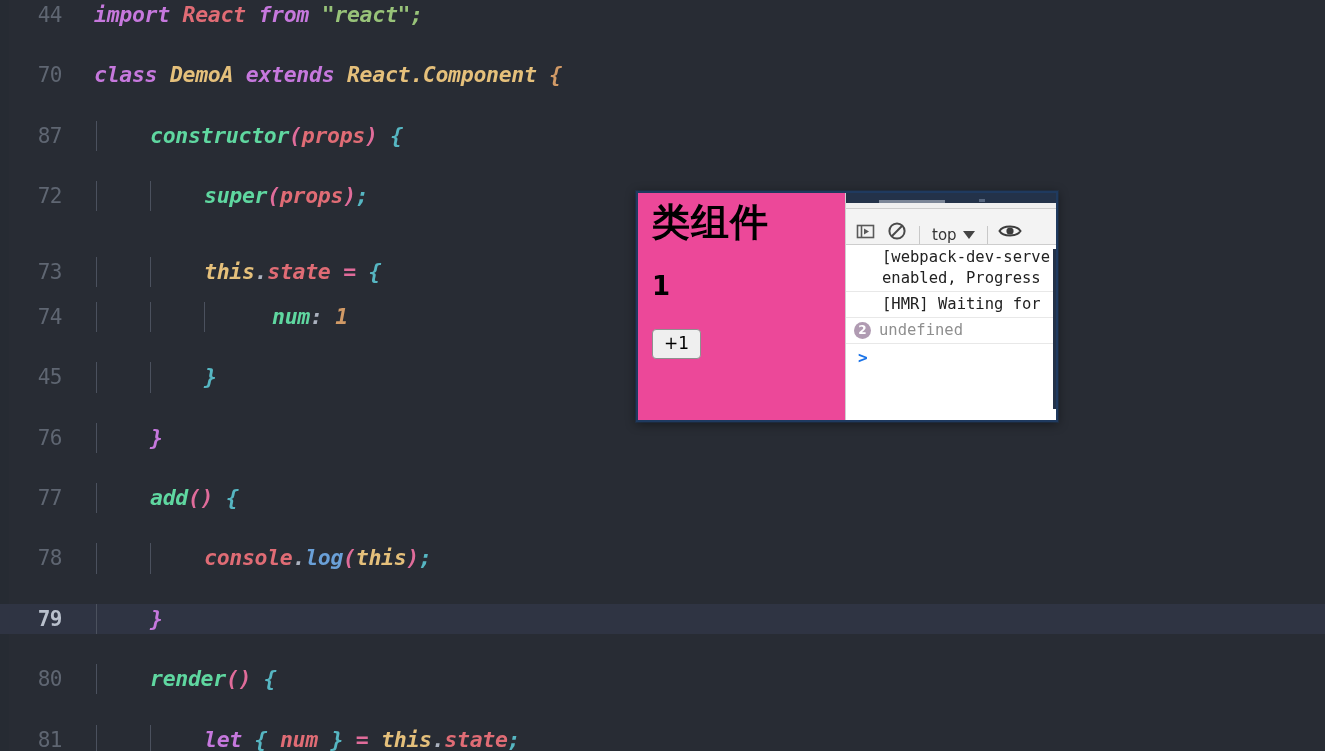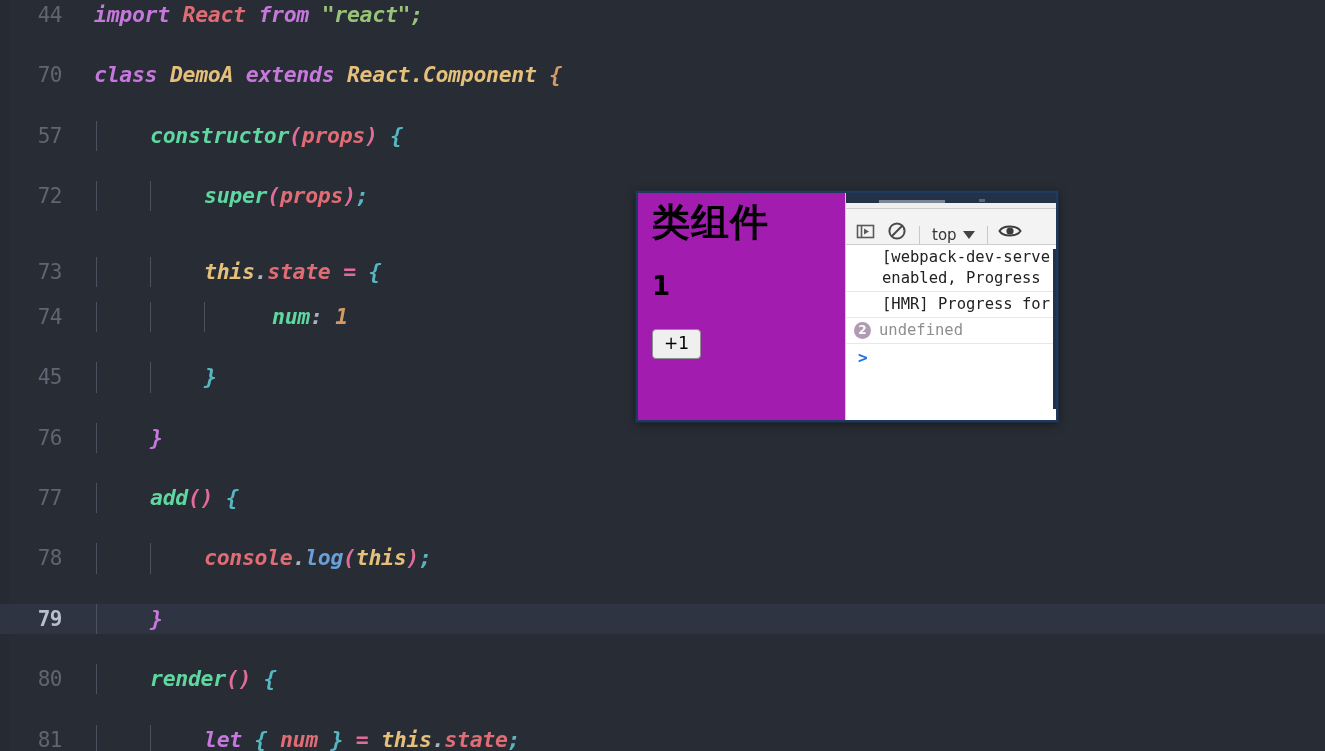--- a/index.html
+++ b/index.html
@@ -78,21 +78,21 @@
     left: 636px; top: 191px;
     width: 422px; height: 231px;
     border: 2px solid #1f3a5f;
     background: #ffffff;
     display: flex;
     box-shadow: 0 0 0 1px rgba(30,60,100,0.35), 0 2px 10px rgba(0,0,0,0.45);
     overflow: hidden;
   }
   #page-pane {
     width: 208px;
-    background: #a21caf;
+    background: #ec4899;
     border-right: 1px solid #cfcfcf;
     padding: 10px 24px 0 14px;
     flex: 0 0 208px;
     overflow: hidden;
   }
   #page-h1 {
     font-family: "DejaVu Sans", sans-serif;
     font-size: 38px;
     font-weight: bold;
     color: #000;
@@ -242,21 +242,21 @@
       <span class="ln">44</span>
       <span class="code"><span class="kw">import</span> <span class="var">React</span> <span class="kw">from</span> <span class="str">"react";</span></span>
     </div>
 
     <div class="row" style="top:30.2px">
       <span class="ln">70</span>
       <span class="code"><span class="kw">class</span> <span class="cls">DemoA</span> <span class="kw">extends</span> <span class="cls">React.Component</span> <span class="brace">{</span></span>
     </div>
 
     <div class="row" style="top:60.4px">
-      <span class="ln">57</span>
+      <span class="ln">87</span>
       <span class="guide g1"></span>
       <span class="code" style="left:150px"><span class="fn2">constructor</span><span class="pink">(</span><span class="var">props</span><span class="pink">)</span> <span class="punc">{</span></span>
     </div>
 
     <div class="row" style="top:90.6px">
       <span class="ln">72</span>
       <span class="guide g1"></span>
       <span class="guide g2"></span>
       <span class="code" style="left:204px"><span class="fn2">super</span><span class="pink">(</span><span class="var">props</span><span class="pink">)</span><span class="punc">;</span></span>
     </div>
@@ -364,21 +364,21 @@
         <svg width="24" height="18" viewBox="0 0 24 18" aria-hidden="true">
           <path d="M1.5 9 C5 3, 19 3, 22.5 9 C19 15, 5 15, 1.5 9 Z" fill="none" stroke="#3c3c3c" stroke-width="2"></path>
           <circle cx="12" cy="9" r="3.6" fill="#3c3c3c"></circle>
         </svg>
       </div>
     </div>
 
     <div id="console-body">
       <div class="msg">[webpack-dev-serve
 enabled, Progress</div>
-      <div class="msg">[HMR] Progress for</div>
+      <div class="msg">[HMR] Waiting for</div>
       <div class="msg repeat">
         <span class="badge">2</span>
         <span>undefined</span>
       </div>
       <div id="prompt-row">
         <span id="prompt-arrow">&gt;</span>
         <span></span>
       </div>
     </div>
 

